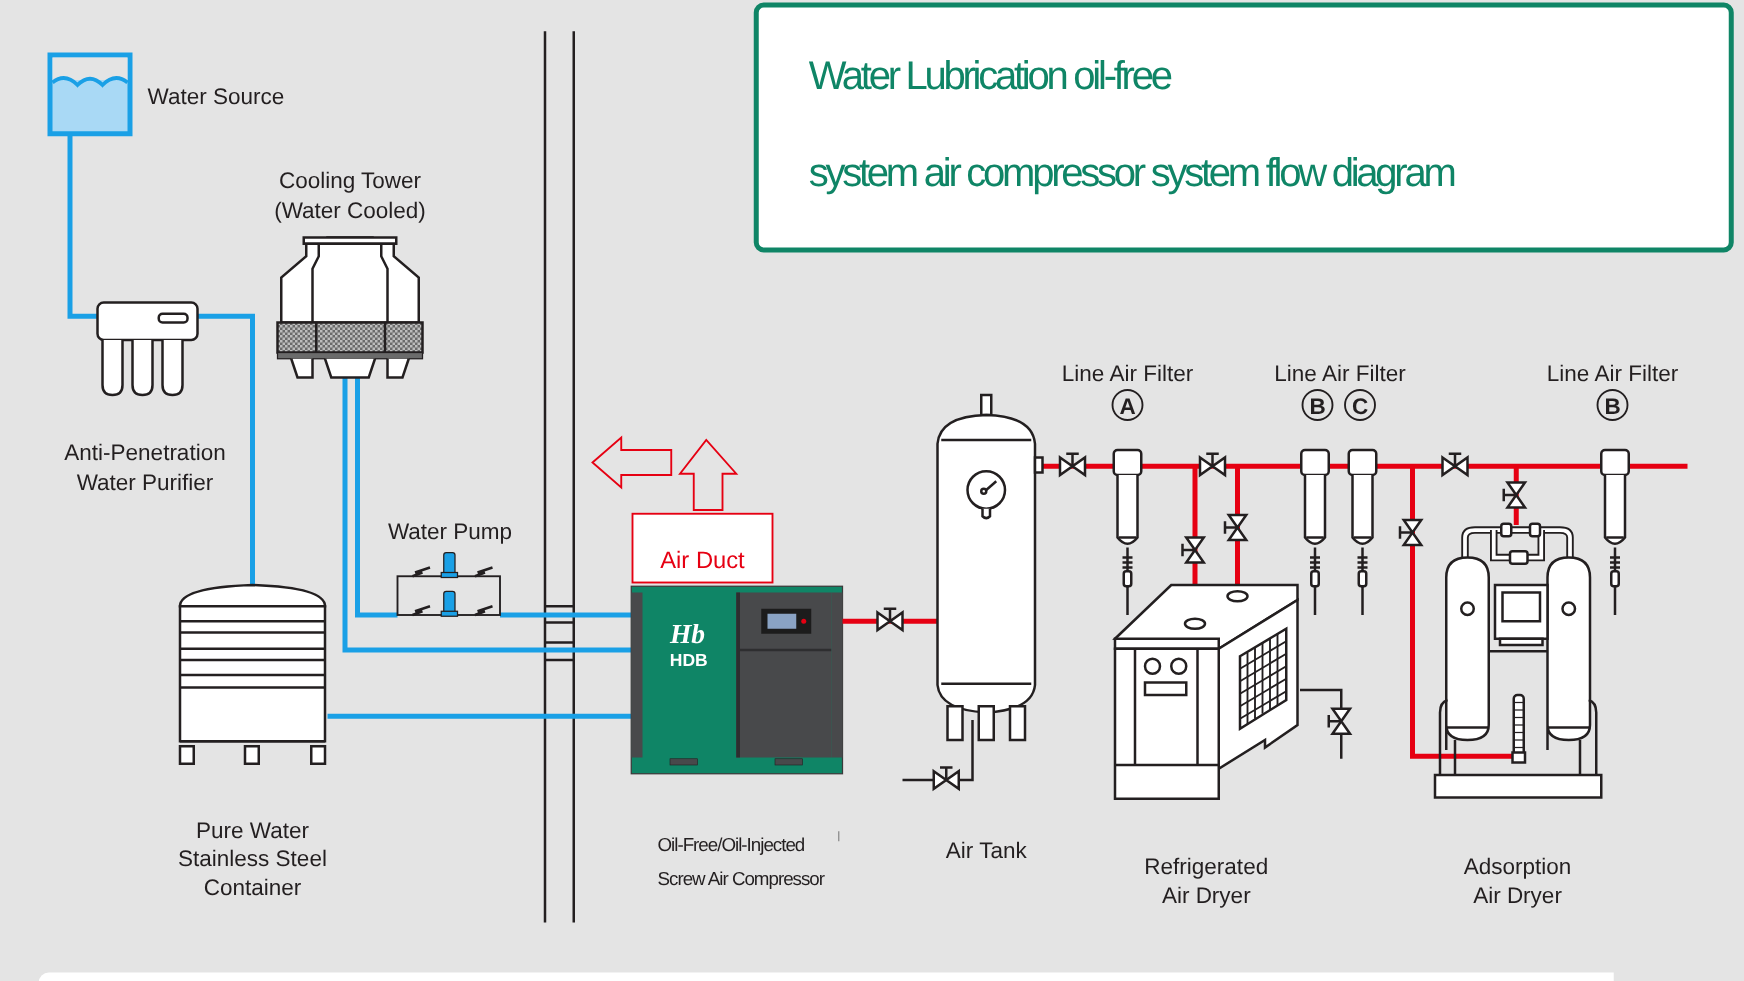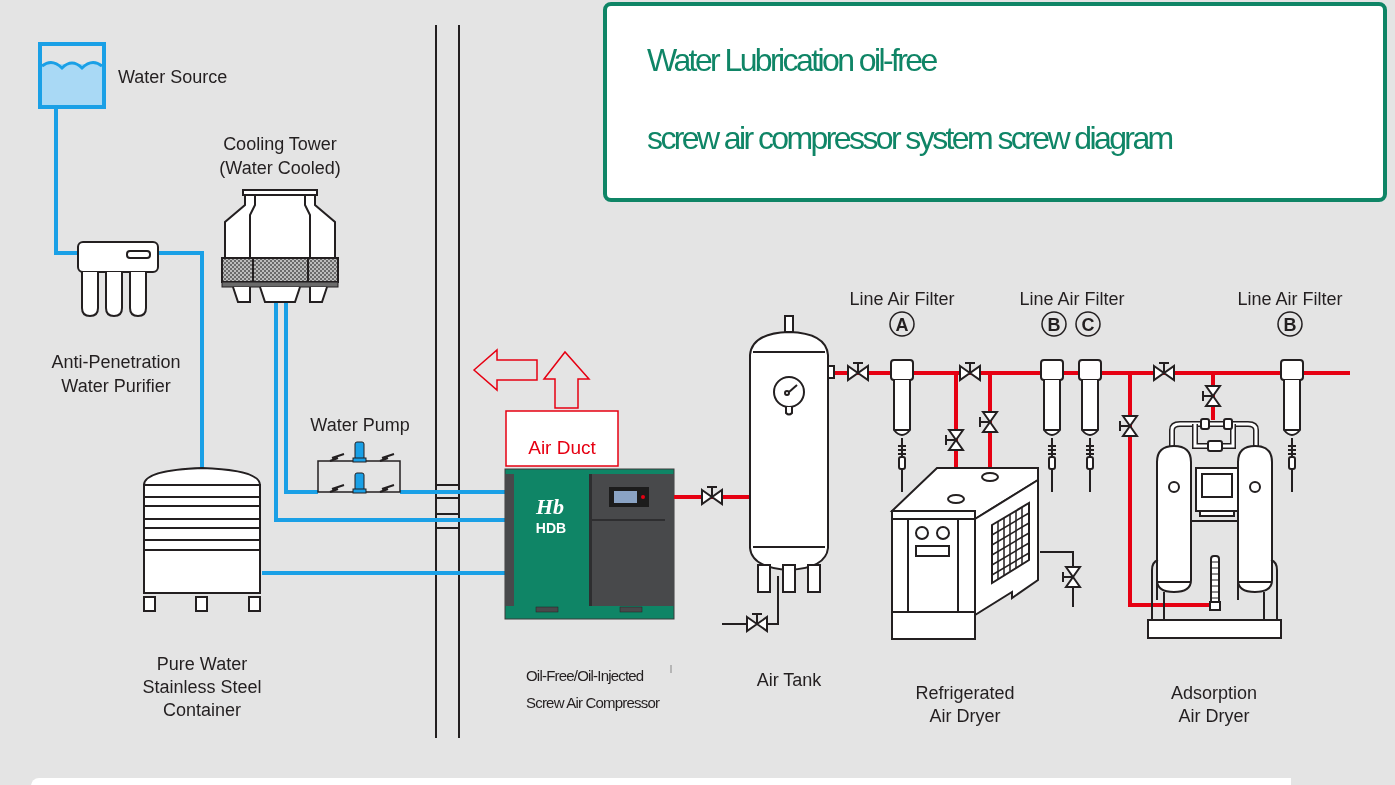--- a/index.html
+++ b/index.html
@@ -348,16 +348,16 @@
     <line x1="1164" y1="592" x2="1164" y2="620" class="ln"></line>
     <line x1="1264" y1="592" x2="1264" y2="620" class="ln"></line>
     <rect x="1148" y="620" width="133" height="18" class="ol"></rect>
   </g>
   <text class="lbl" x="1214" y="699" text-anchor="middle">Adsorption</text>
   <text class="lbl" x="1214" y="722" text-anchor="middle">Air Dryer</text>
 </svg>
 
 <div class="title-box">
   <div class="title-line l1">Water Lubrication oil-free</div>
-  <div class="title-line l2">screw air compressor system screw diagram</div>
+  <div class="title-line l2">system air compressor system flow diagram</div>
 </div>
 
 <div class="bottom-panel"></div>
 
 </body></html>

